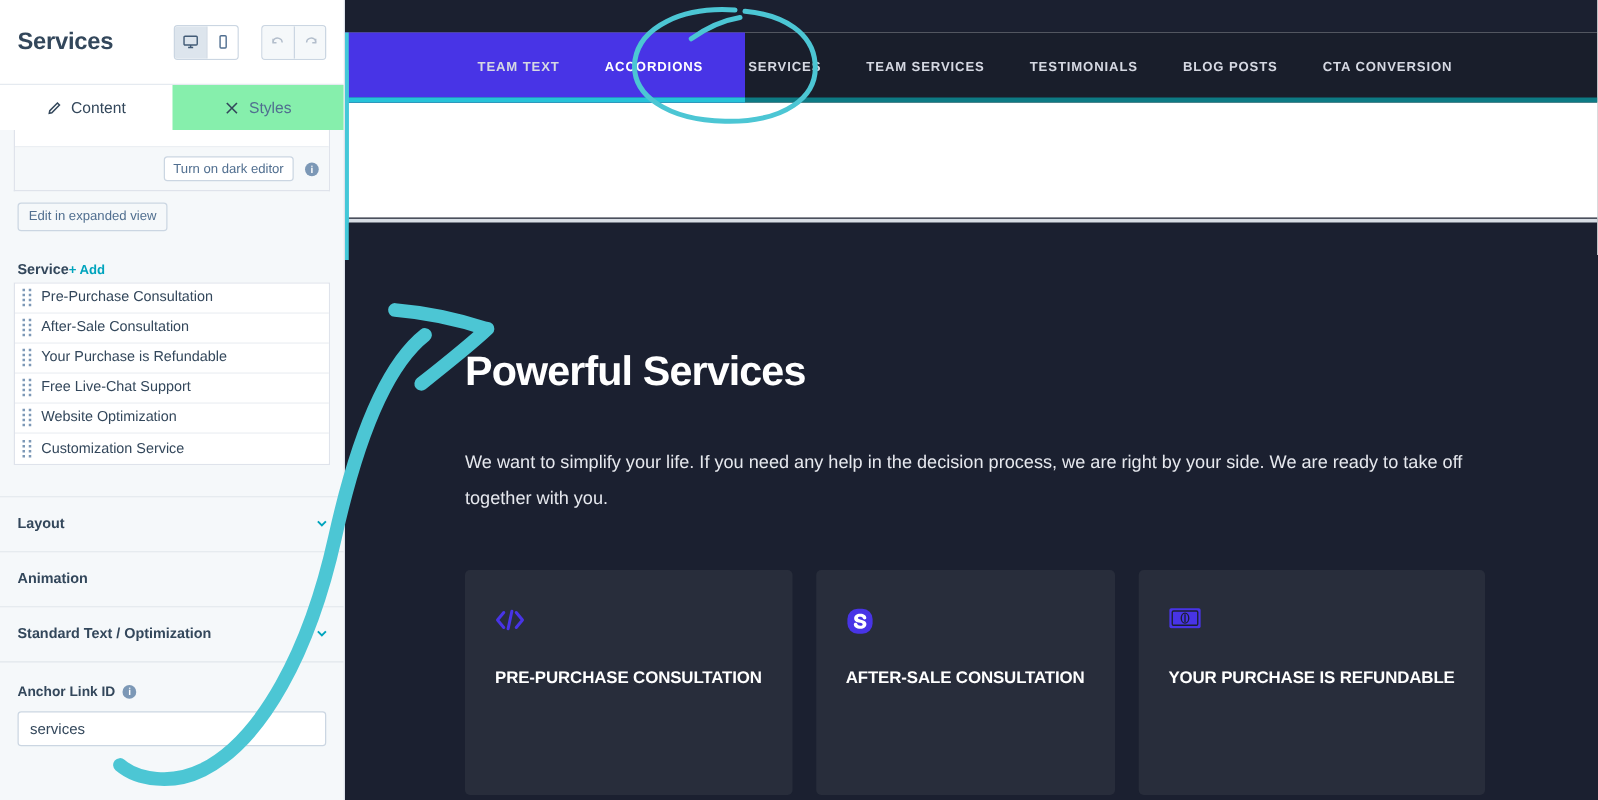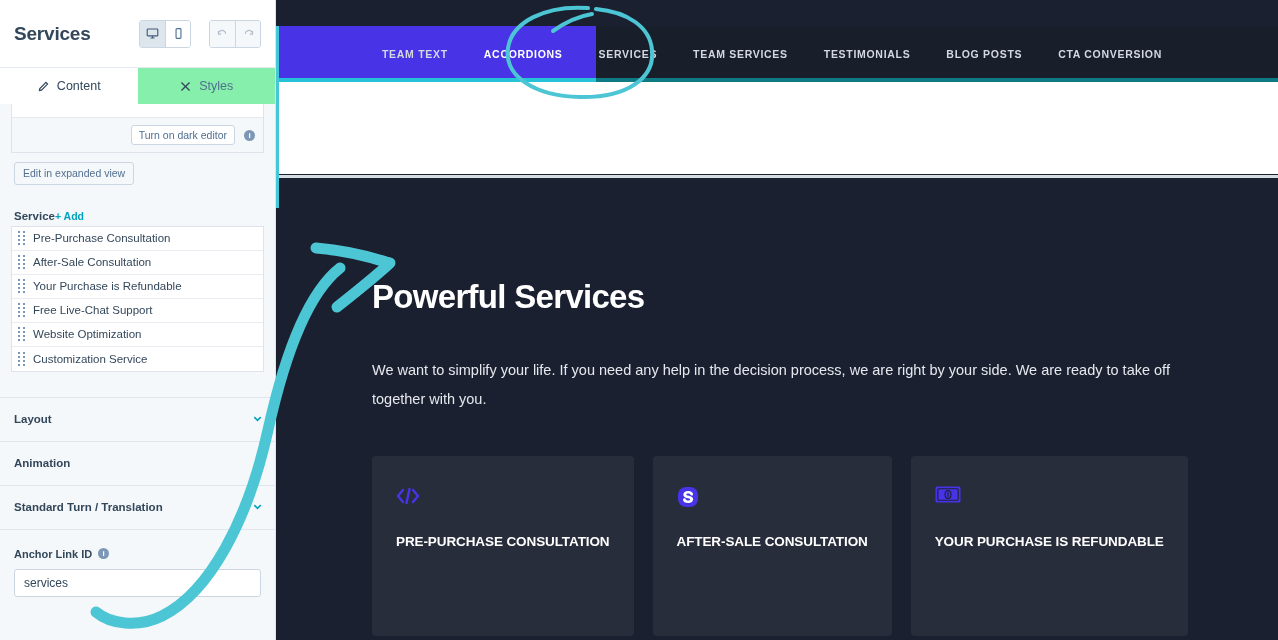--- a/index.html
+++ b/index.html
@@ -362,21 +362,21 @@
       </div>
       <div class="acc-row">
         <span class="acc-label">Animation</span>
         <span class="acc-caret">
           <svg width="11" height="11" viewBox="0 0 12 12" fill="none" stroke="#00a4bd" stroke-width="1.7">
               <polyline points="4.5,2.5 8,6 4.5,9.5"></polyline>
             </svg>
         </span>
       </div>
       <div class="acc-row">
-        <span class="acc-label">Standard Turn / Translation</span>
+        <span class="acc-label">Standard Text / Optimization</span>
         <span class="acc-caret">
           <svg width="11" height="11" viewBox="0 0 12 12" fill="none" stroke="#00a4bd" stroke-width="1.7">
               <polyline points="2.5,4.5 6,8 9.5,4.5"></polyline>
             </svg>
         </span>
       </div>
     </div>
 
     <div class="anchor-wrap">
       <div class="anchor-label-row">

